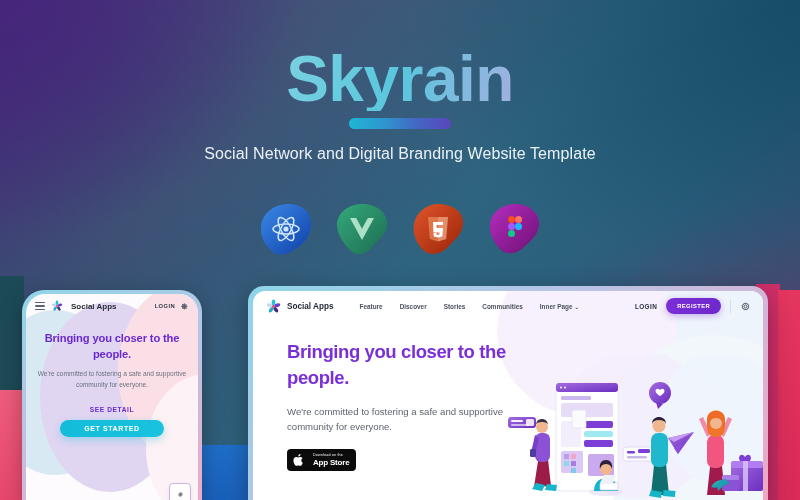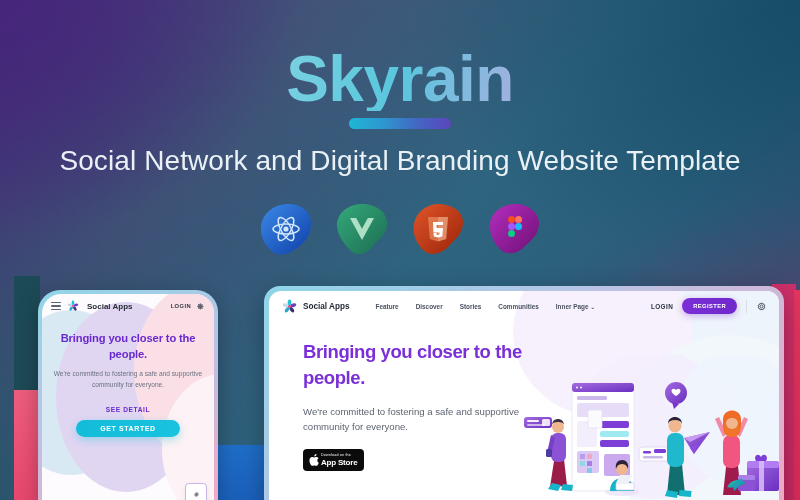--- a/index.html
+++ b/index.html
@@ -38,33 +38,33 @@
     -webkit-text-fill-color:transparent; color:transparent;
   }
   #brand-underline {
     position:absolute; top:118px; left:349px;
     width:102px; height:11px; border-radius:6px;
     background:linear-gradient(90deg,#1fb6d6 0%, #2e95cf 35%, #4169c4 65%, #5b45bd 100%);
   }
   #brand-subtitle {
     position:absolute; top:145px; left:0; width:800px;
     text-align:center;
-    font-size:28px; font-weight:400; color:#eaf1f6; letter-spacing:0.1px;
+    font-size:16px; font-weight:400; color:#eaf1f6; letter-spacing:0.1px;
   }
 
   
   #tech-row {
     position:absolute; top:201px; left:0; width:800px;
     display:flex; justify-content:center; gap:20px;
   }
   .tech { width:56px; height:56px; position:relative; }
   .tech svg { width:56px; height:56px; display:block; }
 
   
-  #mock-zone { position:absolute; left:16px; top:270px; width:634px; height:230px; z-index:6; }
+  #mock-zone { position:absolute; left:0; top:270px; width:634px; height:230px; z-index:6; }
 
   
   #shape-blue {
     position:absolute; left:186px; top:175px; width:110px; height:60px;
     background:linear-gradient(180deg,#1f6ec8,#1a5fba);
     transform:skewX(-7deg);
   }
   
   #shape-pink-left {
     position:absolute; left:-2px; top:120px; width:26px; height:112px;
@@ -178,21 +178,21 @@
 
   #dk-hero { position:relative; z-index:3; padding:18px 0 0 34px; width:275px; }
   #dk-head {
     font-size:18.5px; font-weight:bold; color:#7b2fd8; line-height:1.42;
     letter-spacing:-0.4px;
   }
   #dk-para { margin-top:12px; font-size:9.6px; color:#5d6470; line-height:1.65; }
   #dk-badges { margin-top:14px; display:flex; gap:8px; }
   .badge {
     height:22px; border-radius:4px; background:#0b0b0c;
-    display:flex; align-items:center; gap:0; padding:0 7px 0 6px;
+    display:flex; align-items:center; gap:8px; padding:0 7px 0 6px;
     cursor:pointer;
   }
   .badge .b-txt { display:flex; flex-direction:column; line-height:1; }
   .badge .b-small { font-size:3.6px; color:#fff; letter-spacing:0.2px; }
   .badge .b-big { font-size:8px; color:#fff; font-weight:600; margin-top:1.5px; letter-spacing:-0.2px; }
 
   #dk-illus { position:absolute; right:0; bottom:0; width:275px; height:150px; z-index:3; }
   #dk-illus svg { display:block; width:100%; height:100%; }
 </style>
 </head>

